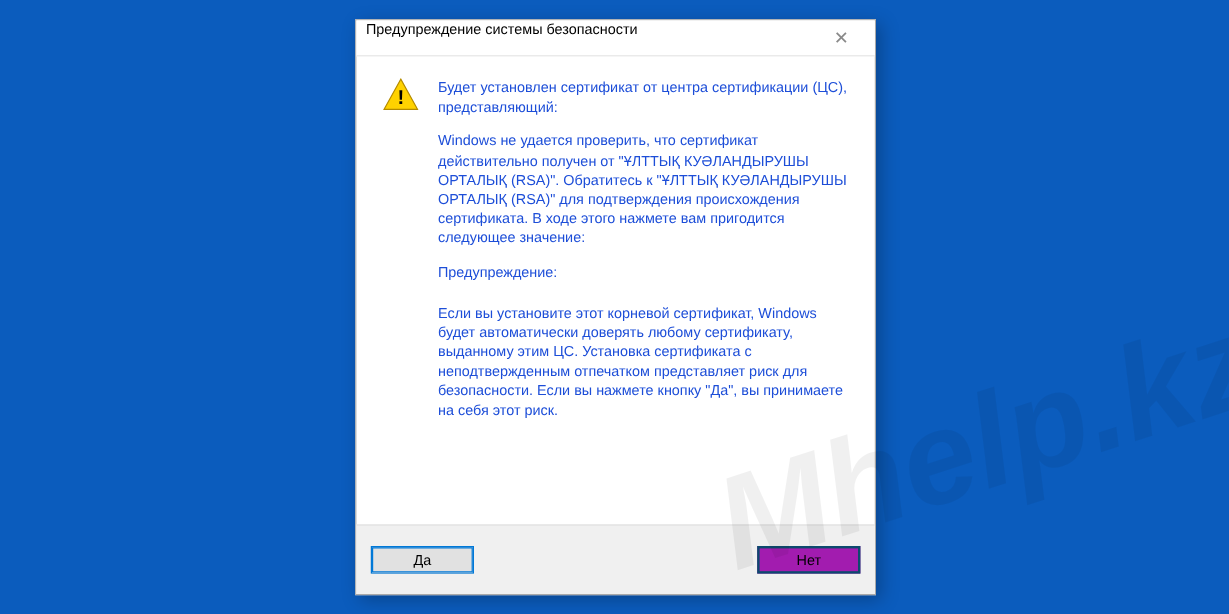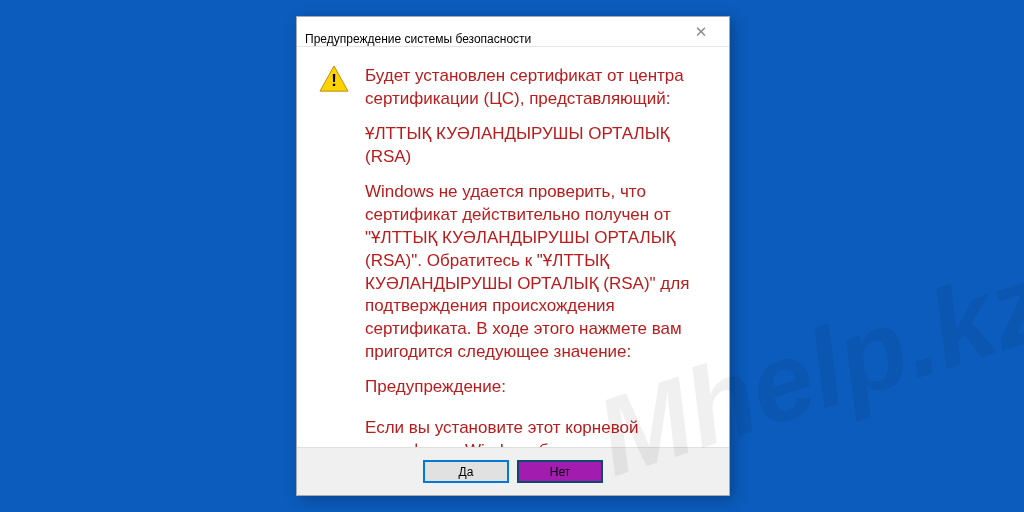--- a/index.html
+++ b/index.html
@@ -22,21 +22,21 @@
     height: 480px;
     background: #fff;
     border: 1px solid #a9a9a9;
     box-shadow: 4px 4px 14px rgba(0,0,0,0.25);
     display: flex;
     flex-direction: column;
   }
   .titlebar {
     height: 30px;
     display: flex;
-    align-items: flex-end;
+    align-items: flex-start;
     padding: 0 8px;
     border-bottom: 1px solid #e5e5e5;
     background: #ffffff;
   }
   .titlebar .title {
     flex: 1;
     font-size: 12px;
     color: #000;
   }
   .close-btn {
@@ -63,32 +63,32 @@
     flex-shrink: 0;
   }
   .warning-icon svg {
     width: 30px;
     height: 28px;
     display: block;
   }
   .text-col {
     flex: 1;
     line-height: 1.35;
-    font-size: 17px;
-    color: #b91c1c;
+    font-size: 12px;
+    color: #1d4ed8;
   }
   .para { margin-bottom: 12px; word-wrap: break-word; }
   .para.tight { margin-bottom: 4px; }
   .footer {
-    height: 48px;
+    height: 58px;
     border-top: 1px solid #dfdfdf;
     background: #f0f0f0;
     display: flex;
     align-items: center;
-    justify-content: center;
+    justify-content: space-between;
     padding: 0 12px;
     gap: 8px;
   }
   .btn {
     min-width: 86px;
     height: 23px;
     background: #a21caf;
     border: 2px solid #0c4a6e;
     font-size: 12px;
     font-family: inherit;
@@ -131,21 +131,20 @@
     <div class="icon-col">
       <span class="warning-icon">
         <svg viewBox="0 0 32 30">
           <polygon points="16,1 31,28 1,28" fill="#ffd200" stroke="#b48b00" stroke-width="1"></polygon>
           <text x="16" y="23" font-size="18" font-weight="bold" text-anchor="middle" fill="#000">!</text>
         </svg>
       </span>
     </div>
     <div class="text-col">
       <div class="para">Будет установлен сертификат от центра сертификации (ЦС), представляющий:</div>
-      <div class="para">ҰЛТТЫҚ КУӘЛАНДЫРУШЫ ОРТАЛЫҚ (RSA)</div>
       <div class="para">Windows не удается проверить, что сертификат действительно получен от "ҰЛТТЫҚ КУӘЛАНДЫРУШЫ ОРТАЛЫҚ (RSA)". Обратитесь к "ҰЛТТЫҚ КУӘЛАНДЫРУШЫ ОРТАЛЫҚ (RSA)" для подтверждения происхождения сертификата. В ходе этого нажмете вам пригодится следующее значение:</div>
       <div class="para tight">Предупреждение:</div>
       <div class="para" style="margin-top:18px">Если вы установите этот корневой сертификат, Windows будет автоматически доверять любому сертификату, выданному этим ЦС. Установка сертификата с неподтвержденным отпечатком представляет риск для безопасности. Если вы нажмете кнопку "Да", вы принимаете на себя этот риск.</div>
     </div>
   </div>
 
   <div class="footer">
     <button class="btn default">Да</button>
     <button class="btn">Нет</button>
   </div>

